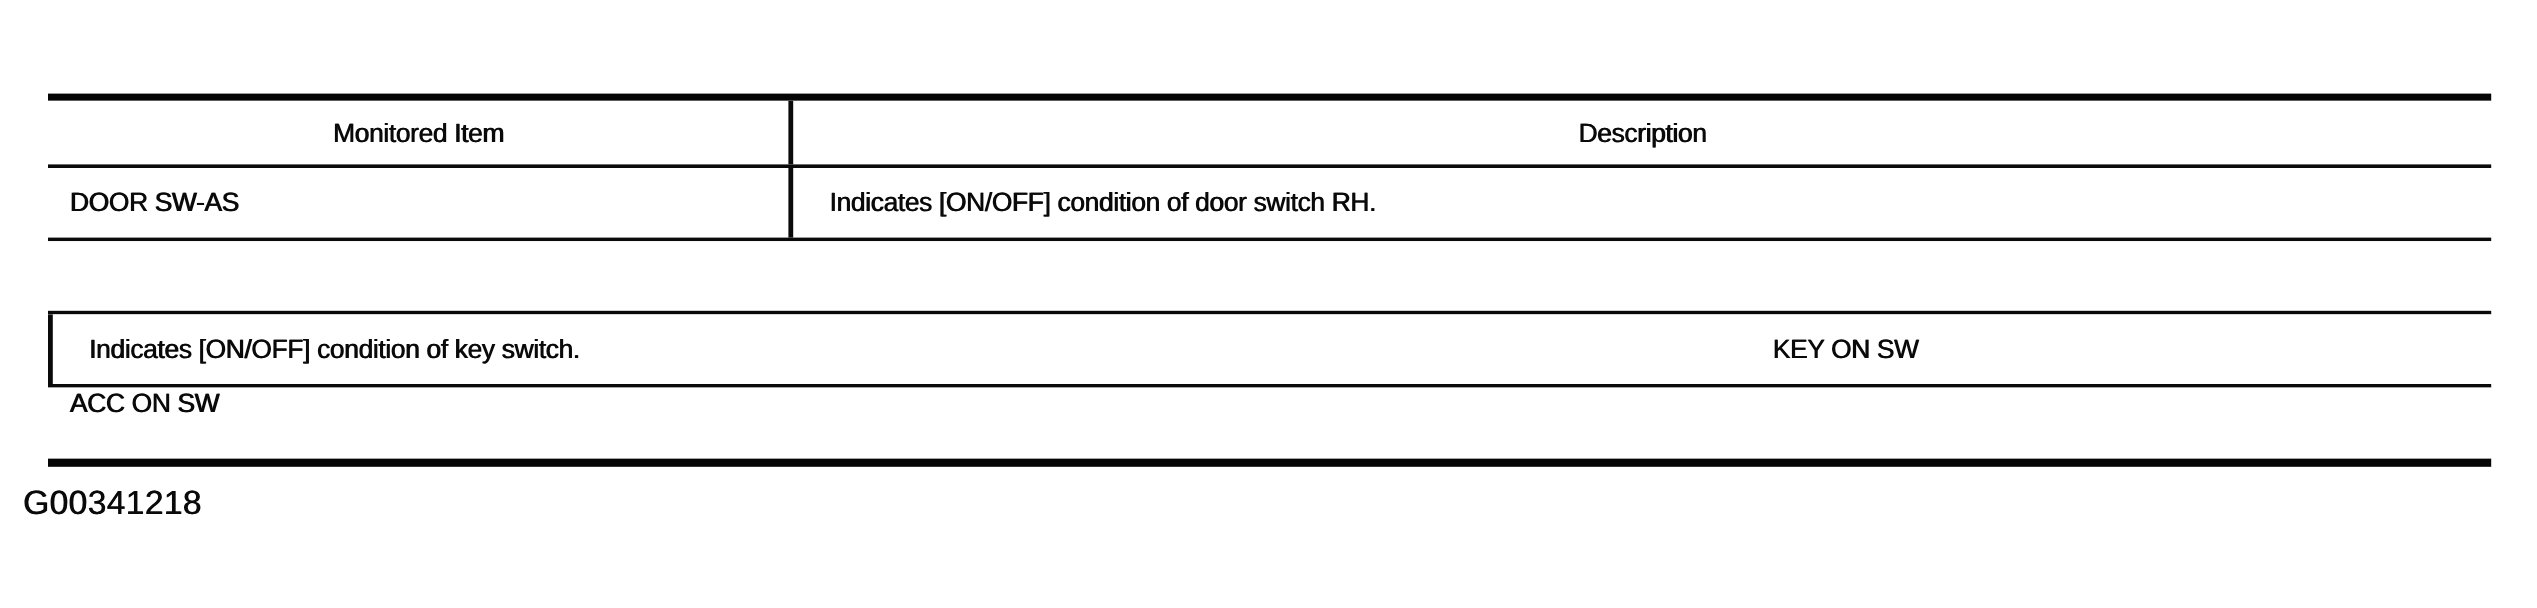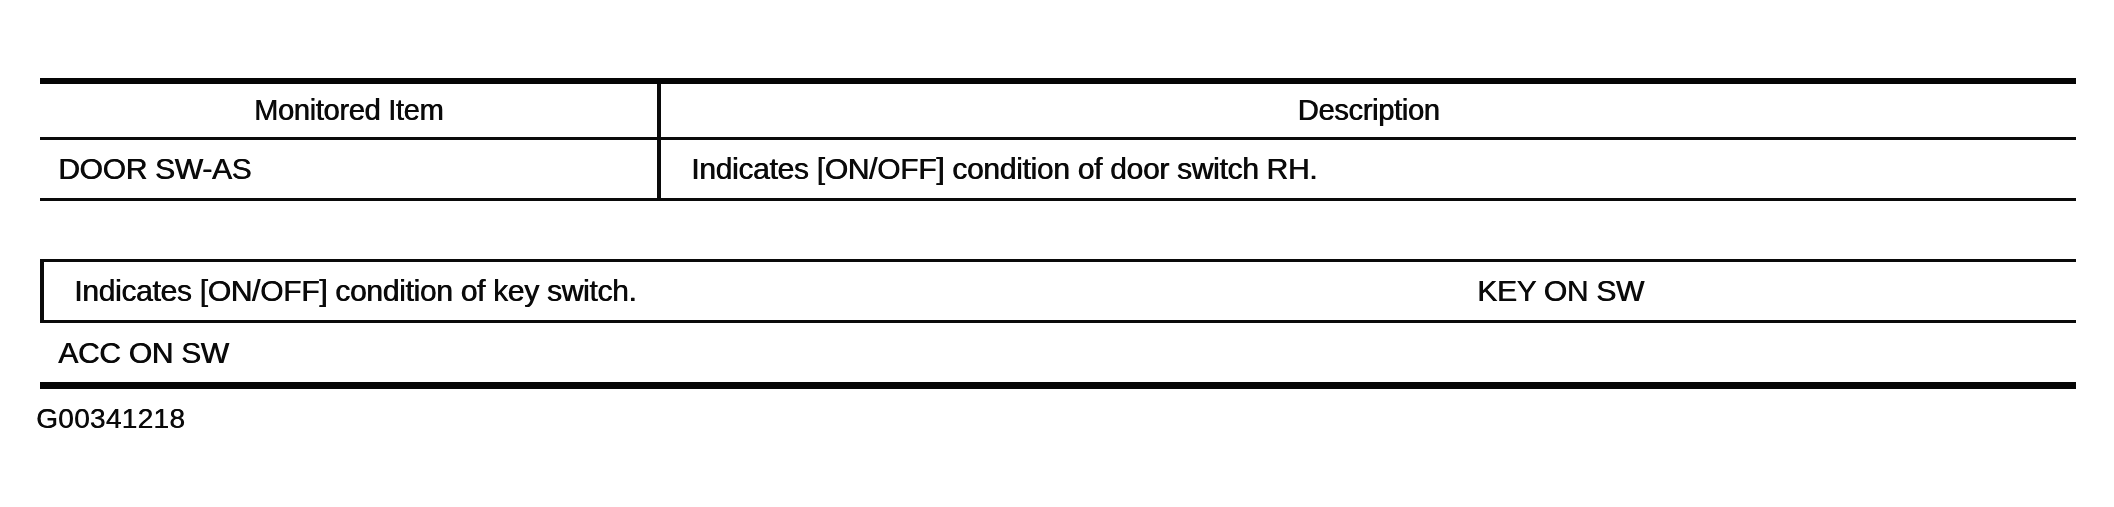--- a/index.html
+++ b/index.html
@@ -31,49 +31,49 @@
   }
   .t-row {
     display: flex;
     align-items: stretch;
     height: 61px;
     box-sizing: border-box;
     border-bottom: 3px solid #0a0a0a;
     background: #ffffff;
   }
   .t-row.header { height: 56px; }
-  .t-row:last-of-type { border-bottom: none; height: 59px; }
+  .t-row:last-of-type { border-bottom: none; height: 59px; flex-direction: column; }
   .cell {
     display: flex;
     align-items: center;
     box-sizing: border-box;
-    font-size: 30px;
+    font-size: 22px;
     letter-spacing: -0.3px;
     
     text-shadow: 0.7px 0 0 currentColor;
     white-space: nowrap;
     overflow: hidden;
   }
   .c1 {
     width: 617px;
     padding-left: 18px;
   }
   .c2 {
     flex: 1;
     border-left: 4px solid #0a0a0a;
     padding-left: 30px;
   }
   .t-row.header .cell {
     justify-content: center;
     padding-left: 0;
-    font-size: 29px;
+    font-size: 22px;
   }
   .figure-id {
     position: absolute;
-    left: 36px;
+    left: 19px;
     top: 403px;
     font-size: 28px;
     letter-spacing: 0.3px;
     text-shadow: 0.5px 0 0 currentColor;
   }
 </style>
 </head>
 <body>
 
 <div class="page">

